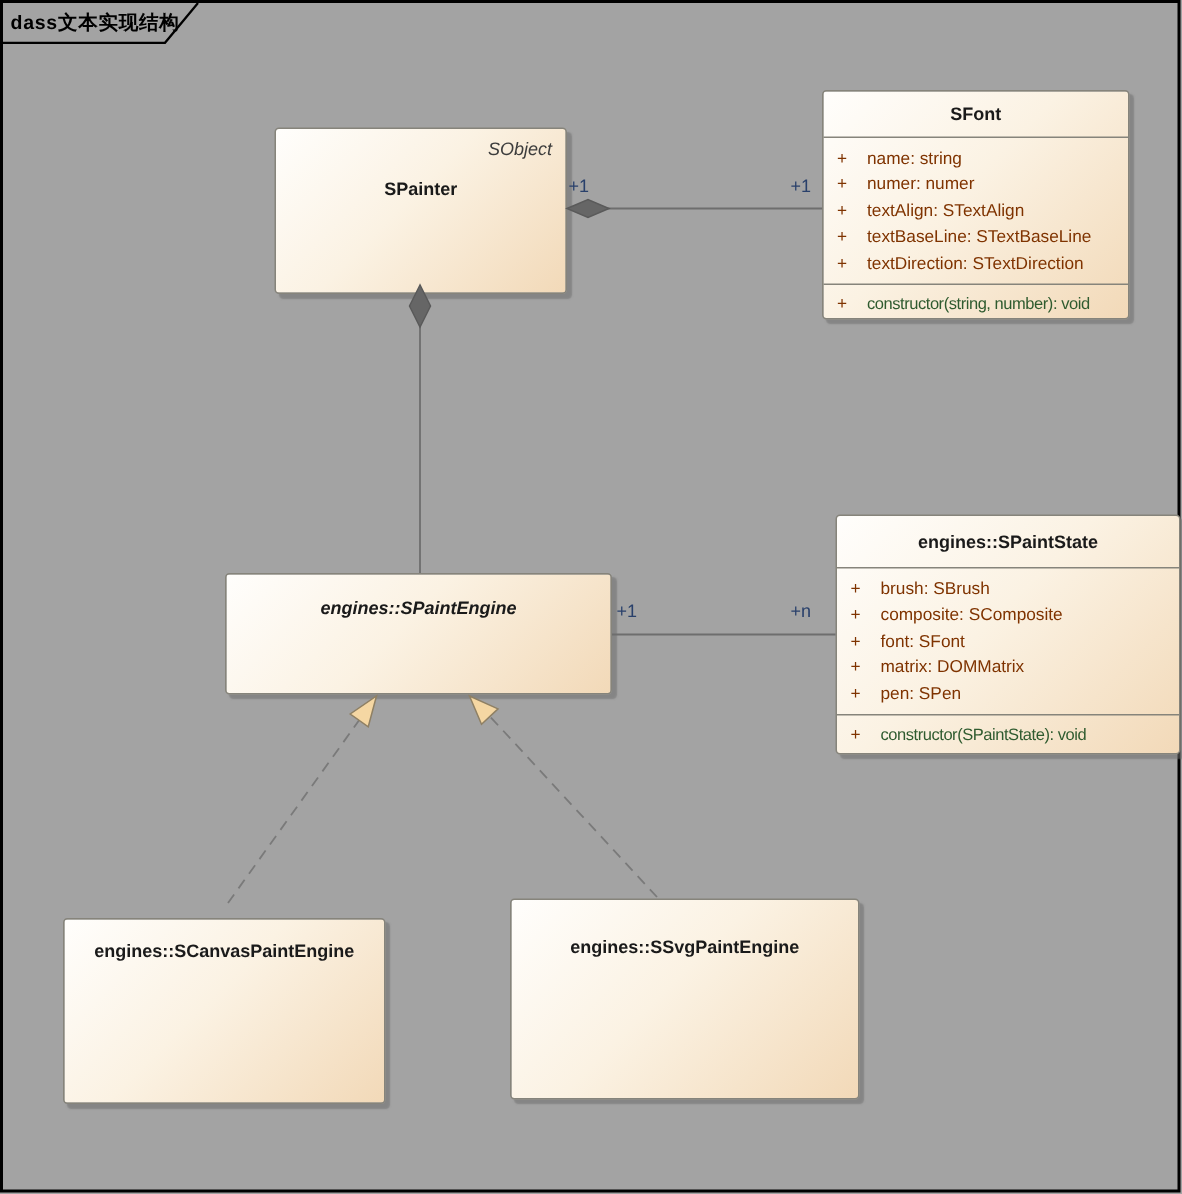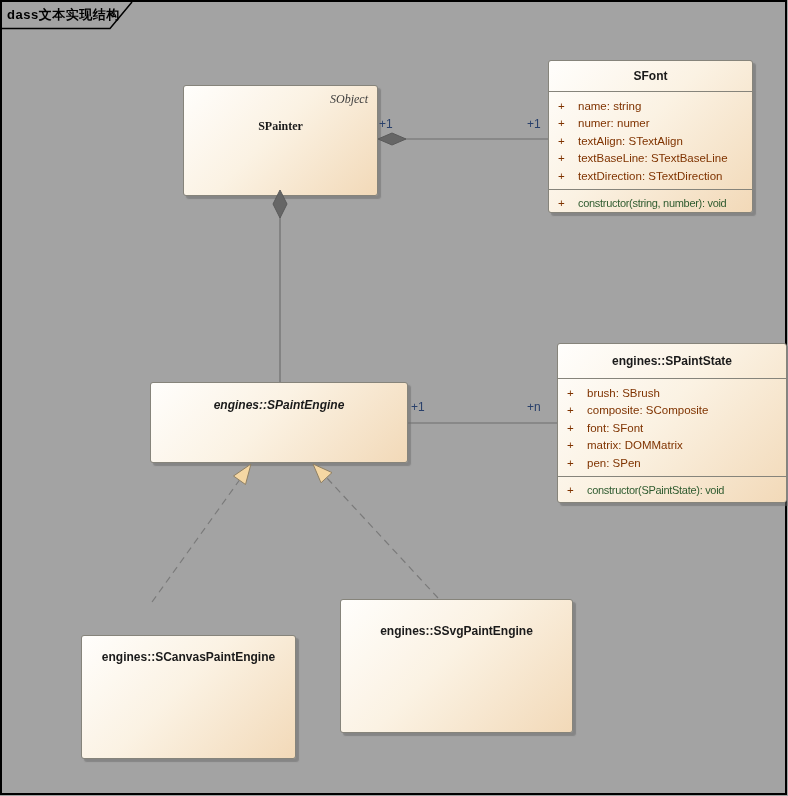--- a/index.html
+++ b/index.html
@@ -58,21 +58,21 @@
 
 <div id="canvas">
 
   <svg id="frame-layer" width="788" height="796">
     <rect x="1" y="1" width="785" height="793" fill="none" stroke="#000000" stroke-width="2"></rect>
     <polyline points="2,28.5 110,28.5 132,2" fill="none" stroke="#000000" stroke-width="1.5"></polyline>
   </svg>
 
   <div class="diagram-tab-label">dass文本实现结构</div>
 
-  <div class="uml-class" style="left:183px;top:85px;width:195px;height:111px;font-family:Liberation Serif, serif;">
+  <div class="uml-class" style="left:183px;top:85px;width:195px;height:111px;">
     <div class="stereotype">SObject</div>
     <div class="cls-header" style="height:64px;padding-top:8px;">
       <div class="cls-title">SPainter</div>
     </div>
   </div>
 
   <div class="uml-class" style="left:548px;top:60px;width:205px;height:153px;">
     <div class="cls-header" style="height:30px;">
       <div class="cls-title">SFont</div>
     </div>
@@ -139,21 +139,21 @@
         </div>
       </div>
     <div class="compartment ops" style="height:27px;">
         <div class="member">
           <span class="vis">+</span>
           <span class="txt">constructor(SPaintState): void</span>
         </div>
       </div>
   </div>
 
-  <div class="uml-class" style="left:42px;top:635px;width:215px;height:124px;margin-left:39px;">
+  <div class="uml-class" style="left:42px;top:612px;width:215px;height:124px;">
     <div class="cls-header" style="height:38px;padding-top:2px;">
       <div class="cls-title">engines::SCanvasPaintEngine</div>
     </div>
   </div>
 
   <div class="uml-class" style="left:340px;top:599px;width:233px;height:134px;">
     <div class="cls-header" style="height:38px;padding-top:12px;">
       <div class="cls-title">engines::SSvgPaintEngine</div>
     </div>
   </div>

